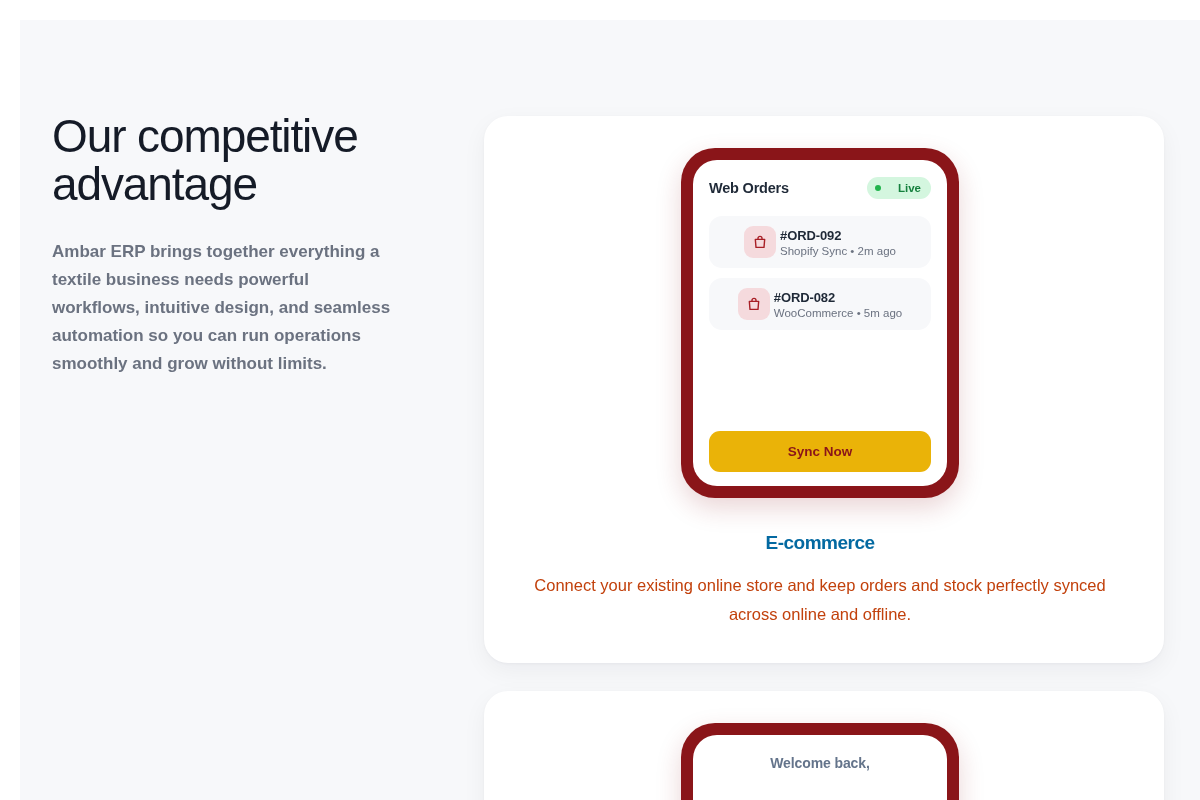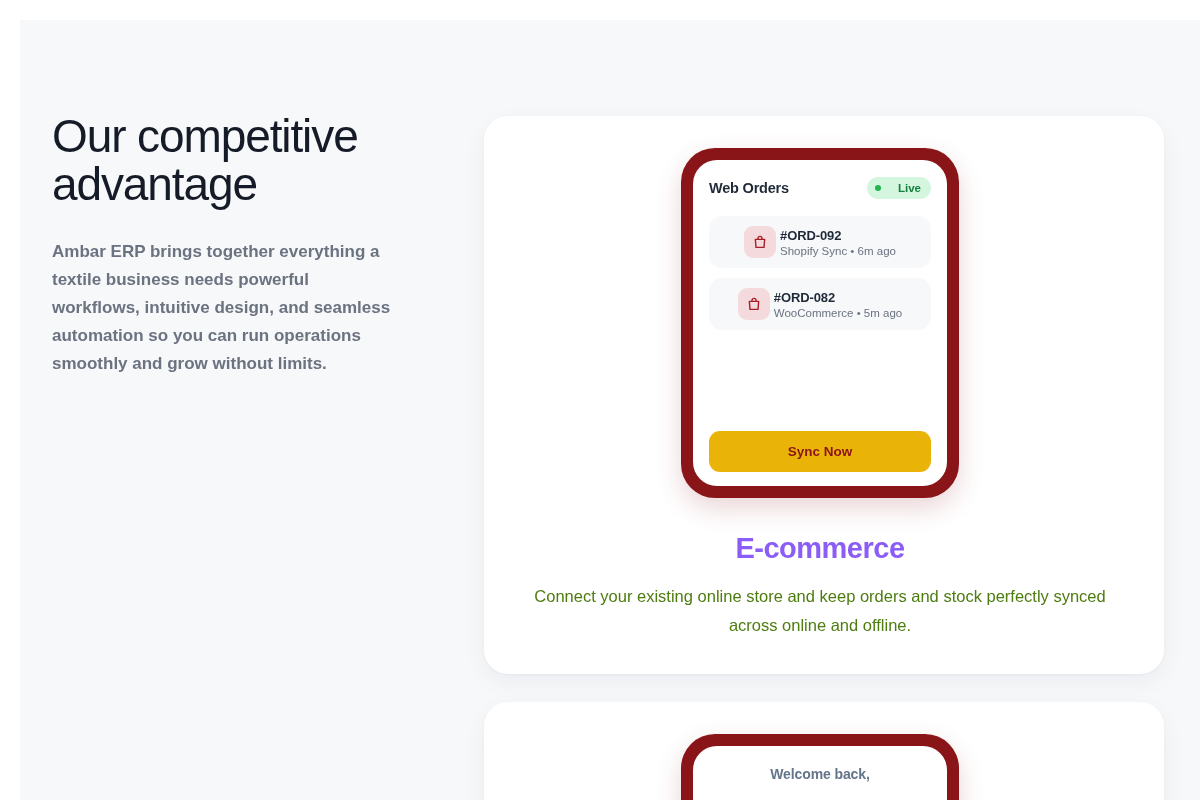--- a/index.html
+++ b/index.html
@@ -181,30 +181,30 @@
     font-size: 13.5px;
     font-weight: 700;
     padding: 13px 0;
     text-align: center;
     cursor: pointer;
   }
 
   
   .card-title {
     margin-top: 34px;
-    font-size: 29px;
-    font-weight: 700;
-    color: #8b5cf6;
+    font-size: 19px;
+    font-weight: 700;
+    color: #0369a1;
     letter-spacing: -0.5px;
   }
   .card-desc {
     margin-top: 17px;
     font-size: 16.5px;
     line-height: 29px;
-    color: #4d7c0f;
+    color: #c2410c;
     padding: 0 12px;
   }
 
   
   .phone-partial {
     width: 278px;
     height: 200px;
     background: #8a1519;
     border-radius: 34px 34px 0 0;
     padding: 12px 12px 0 12px;
@@ -251,21 +251,21 @@
 
               <div class="order-row">
                 <span class="order-ico">
                   <svg width="16" height="16" viewBox="0 0 24 24" fill="none" stroke="#a81f26" stroke-width="2.1" stroke-linecap="round" stroke-linejoin="round">
                     <path d="M5 8h14l-1 12H6L5 8z"></path>
                     <path d="M9 8V6.5a3 3 0 0 1 6 0V8"></path>
                   </svg>
                 </span>
                 <span class="order-txt">
                   <span class="order-id">#ORD-092</span>
-                  <span class="order-meta">Shopify Sync • 6m ago</span>
+                  <span class="order-meta">Shopify Sync • 2m ago</span>
                 </span>
               </div>
 
               <div class="order-row">
                 <span class="order-ico">
                   <svg width="16" height="16" viewBox="0 0 24 24" fill="none" stroke="#a81f26" stroke-width="2.1" stroke-linecap="round" stroke-linejoin="round">
                     <path d="M5 8h14l-1 12H6L5 8z"></path>
                     <path d="M9 8V6.5a3 3 0 0 1 6 0V8"></path>
                   </svg>
                 </span>

